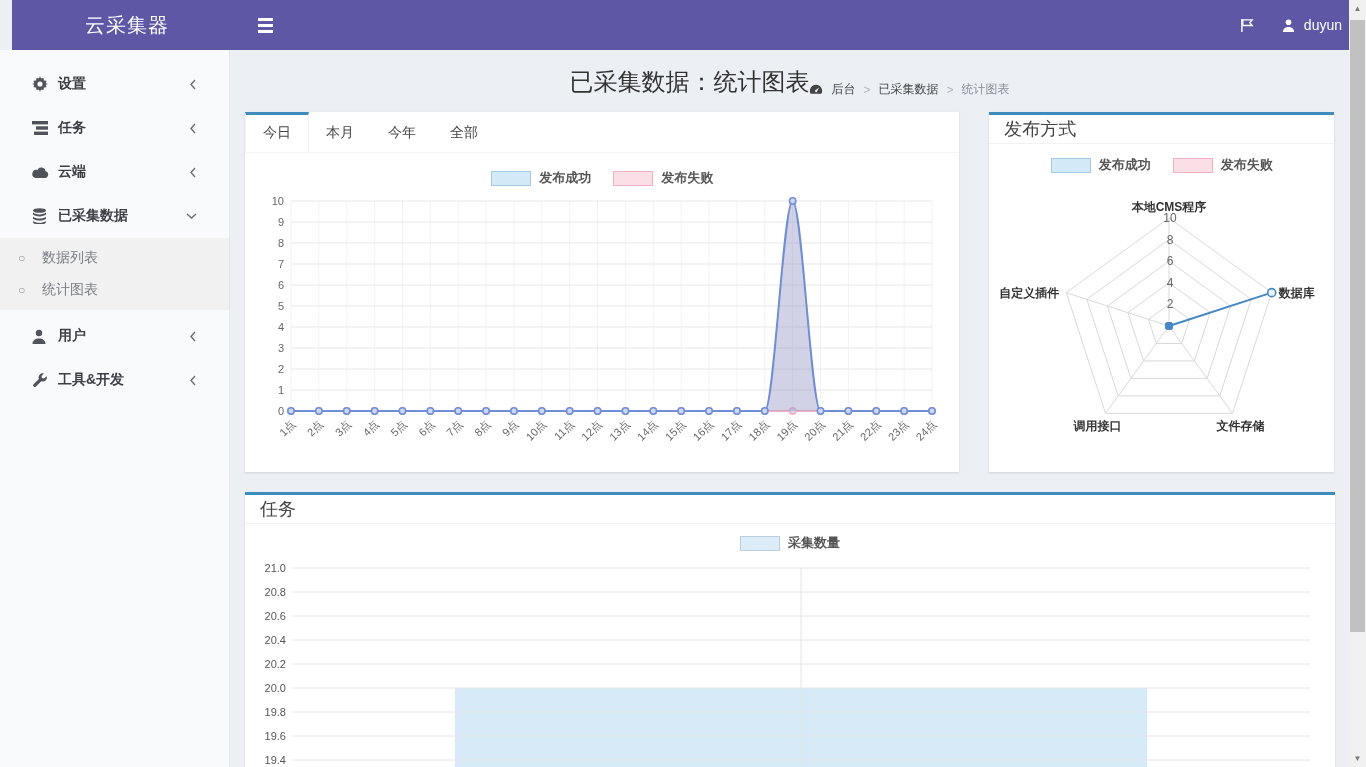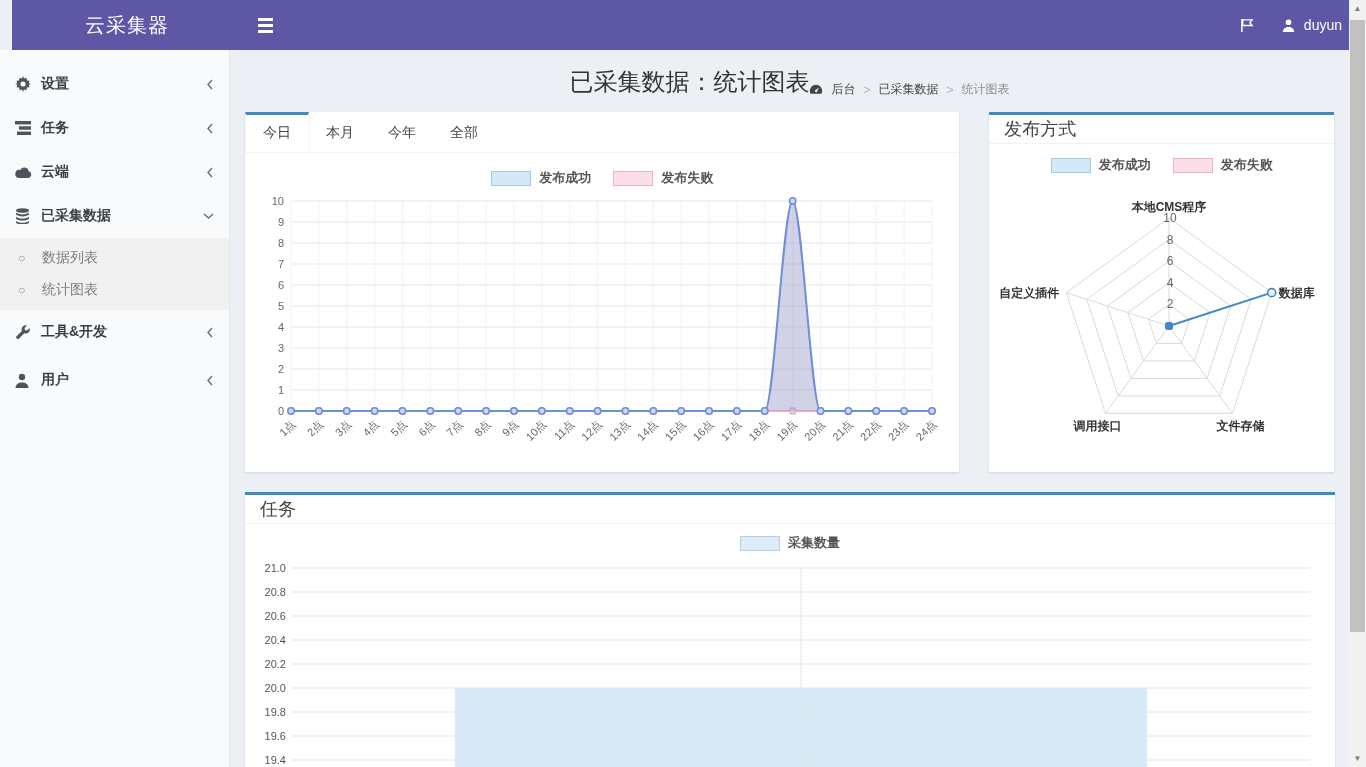--- a/index.html
+++ b/index.html
@@ -13,21 +13,21 @@
     font-size:20px; letter-spacing:1px; }
   .hamburger { width:46px; display:flex; flex-direction:column; align-items:center;
     justify-content:center; gap:3px; cursor:pointer; }
   .hamburger span { display:block; width:15px; height:3px; background:#fff; }
   .nav-right { margin-left:auto; display:flex; align-items:center; gap:26px; padding-right:36px;justify-content:space-between; }
   .nav-icon-btn { display:flex; align-items:center; gap:8px; cursor:pointer; font-size:14px; }
 
   
   .sidebar { position:fixed; top:50px; left:0; width:230px; height:717px; background:#f9fafc;
     border-right:1px solid #e3e6ec; z-index:5; }
-  .menu-item { display:flex; align-items:center; height:44px; padding:0 15px; cursor:pointer;
+  .menu-item { display:flex; align-items:center; height:44px; padding:0 32px; cursor:pointer;
     color:#3c3f44; font-size:14px; font-weight:bold; }
   .menu-item .mi-icon { width:26px; display:flex; align-items:center; color:#50535a; font-size:15px; }
   .menu-item .mi-label { flex:1; }
   .menu-item .mi-caret { color:#6a6d73; display:flex; }
   .submenu { background:#f1f1f1; padding:4px 0; }
   .submenu-item { display:flex; align-items:center; height:32px; padding:0 15px 0 18px;
     color:#7b7e84; font-size:14px; cursor:pointer; }
   .submenu-item .dot { width:24px; font-size:12px; color:#8a8d93; }
 
   
@@ -168,42 +168,42 @@
     <div class="submenu-item">
       <span class="dot">○</span>
       <span>数据列表</span>
     </div>
     <div class="submenu-item">
       <span class="dot">○</span>
       <span>统计图表</span>
     </div>
   </div>
 
-  <div class="menu-item">
-    <span class="mi-icon">
-      <svg width="15" height="15" viewBox="0 0 15 15">
-          <path fill="#50535a" d="M14.6 3.2a4 4 0 0 1-5.3 5L4 13.6a1.7 1.7 0 0 1-2.4-2.4l5.3-5.3a4 4 0 0 1 5-5.3L9.6 3l.3 2.1 2.1.3z"></path>
-        </svg>
-    </span>
-    <span class="mi-label">工具&amp;开发</span>
-    <span class="mi-caret">
-      <svg width="8" height="11" viewBox="0 0 8 11">
-          <path d="M6 1L2 5.5 6 10" stroke="#6a6d73" stroke-width="1.4" fill="none"></path>
-        </svg>
-    </span>
-  </div>
-
   <div class="menu-item" style="margin-top:4px;">
     <span class="mi-icon">
       <svg width="14" height="15" viewBox="0 0 14 15">
           <circle cx="7" cy="4" r="3.2" fill="#50535a"></circle>
           <path d="M0.5 15c0-3.6 2.8-5.6 6.5-5.6s6.5 2 6.5 5.6z" fill="#50535a"></path>
         </svg>
     </span>
     <span class="mi-label">用户</span>
+    <span class="mi-caret">
+      <svg width="8" height="11" viewBox="0 0 8 11">
+          <path d="M6 1L2 5.5 6 10" stroke="#6a6d73" stroke-width="1.4" fill="none"></path>
+        </svg>
+    </span>
+  </div>
+
+  <div class="menu-item">
+    <span class="mi-icon">
+      <svg width="15" height="15" viewBox="0 0 15 15">
+          <path fill="#50535a" d="M14.6 3.2a4 4 0 0 1-5.3 5L4 13.6a1.7 1.7 0 0 1-2.4-2.4l5.3-5.3a4 4 0 0 1 5-5.3L9.6 3l.3 2.1 2.1.3z"></path>
+        </svg>
+    </span>
+    <span class="mi-label">工具&amp;开发</span>
     <span class="mi-caret">
       <svg width="8" height="11" viewBox="0 0 8 11">
           <path d="M6 1L2 5.5 6 10" stroke="#6a6d73" stroke-width="1.4" fill="none"></path>
         </svg>
     </span>
   </div>
 </nav>
 
 <main class="content">
 

